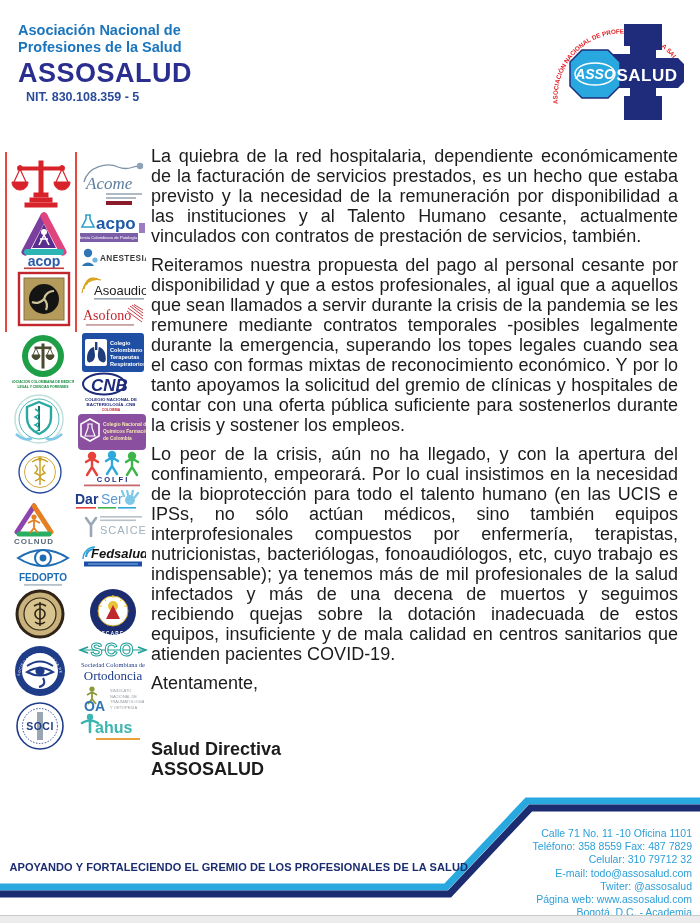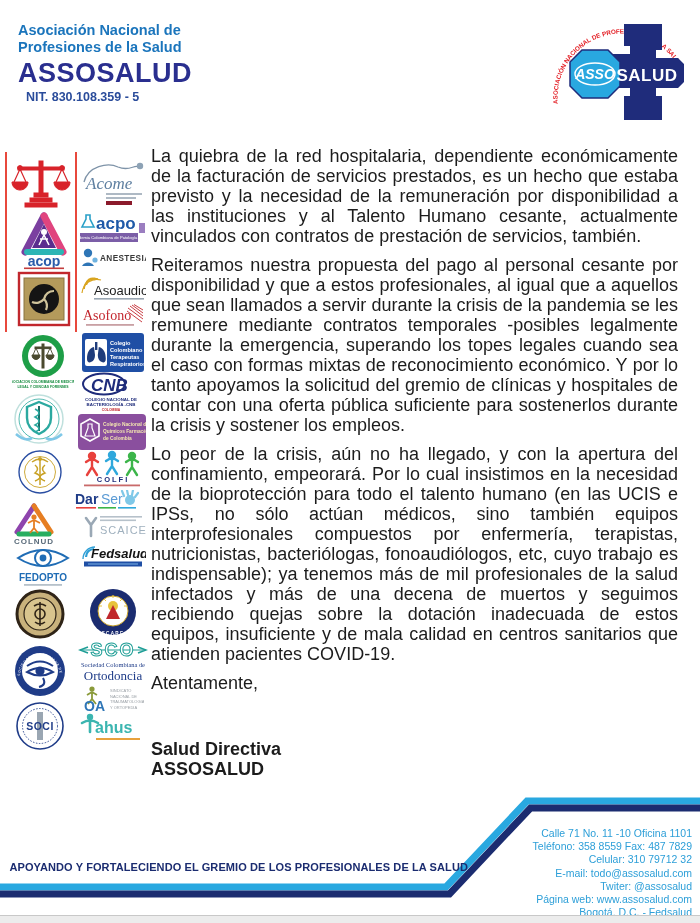--- a/index.html
+++ b/index.html
@@ -422,18 +422,18 @@
 
   <div class="abs slogan">APOYANDO Y FORTALECIENDO EL GREMIO DE LOS PROFESIONALES DE LA SALUD</div>
 
   <div class="abs contact">
     <div>Calle 71 No. 11 -10 Oficina 1101</div>
     <div>Teléfono: 358 8559 Fax: 487 7829</div>
     <div>Celular: 310 79712 32</div>
     <div>E-mail: todo@assosalud.com</div>
     <div>Twiter: @assosalud</div>
     <div>Página web: www.assosalud.com</div>
-    <div>Bogotá, D.C. - Fedsalud</div>
+    <div>Bogotá, D.C. - Academia</div>
   </div>
 
   <div class="abs bottomstrip"></div>
 
 </div>
 
 </body></html>

